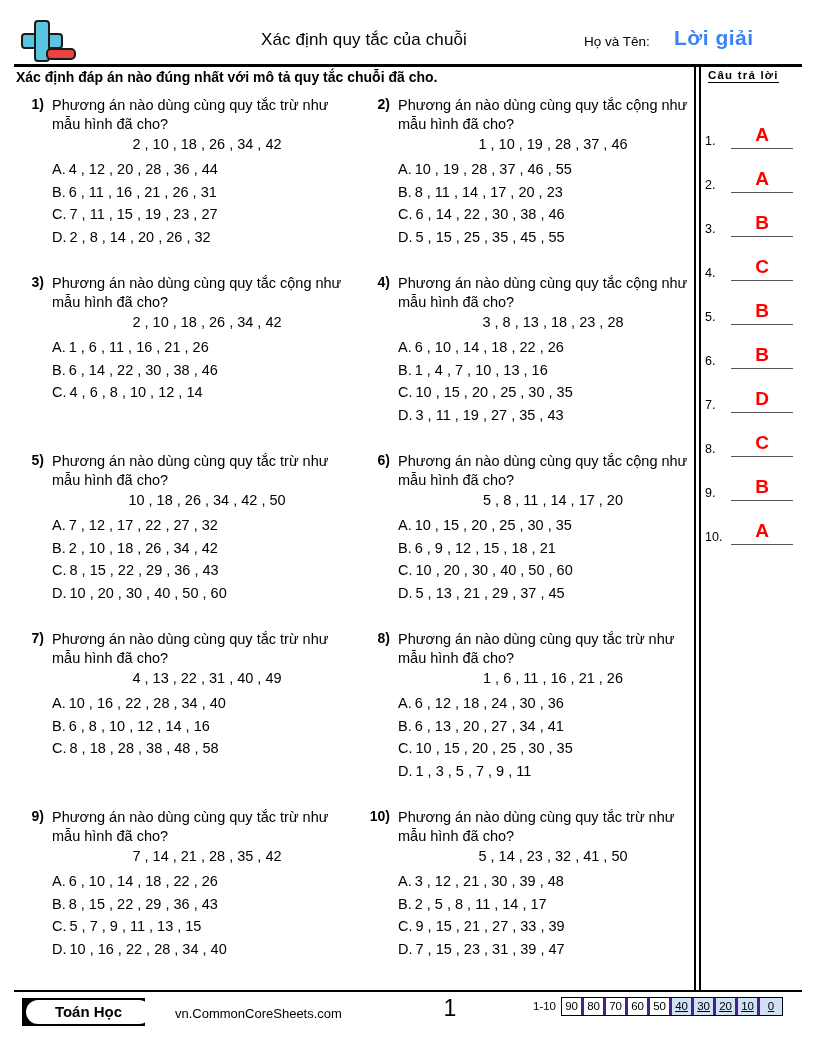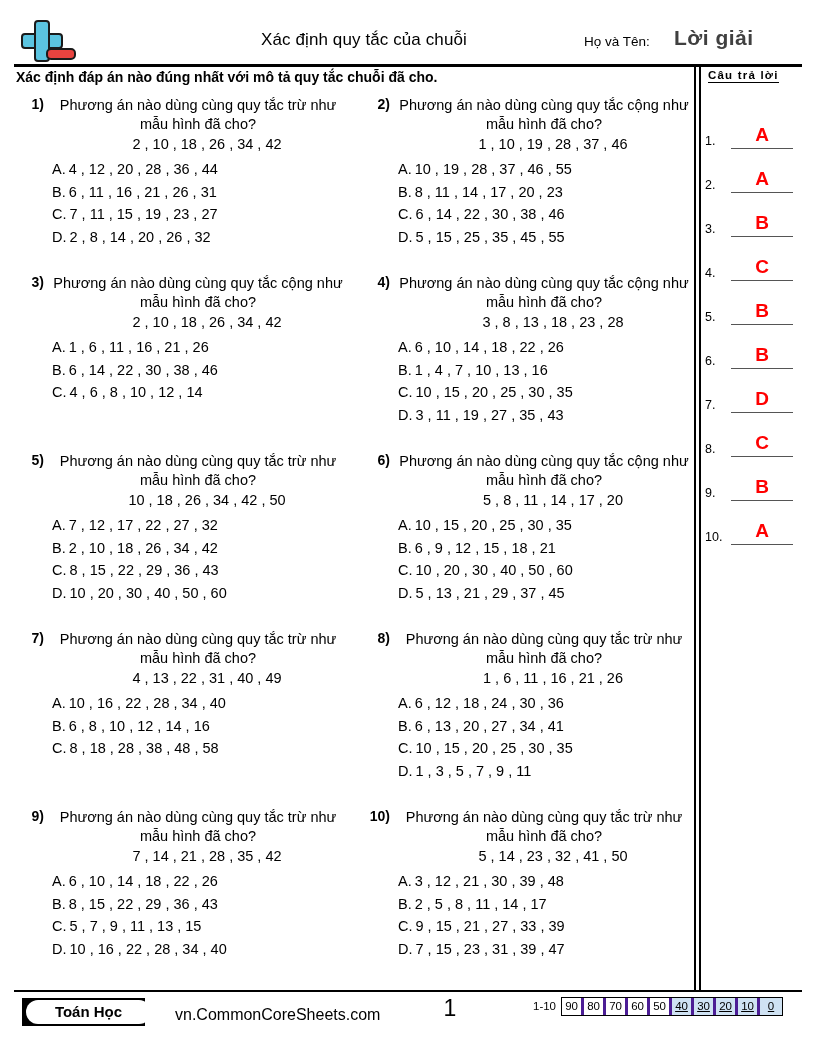--- a/index.html
+++ b/index.html
@@ -80,21 +80,21 @@
     top: 18px;
     font-size: 13.5px;
     font-weight: normal;
   }
   .name-value {
     position: absolute;
     left: 660px;
     top: 10px;
     font-size: 21px;
     font-weight: bold;
-    color: #404040;
+    color: #3b82f6;
     letter-spacing: 0.5px;
   }
 
   .rule-thick {
     position: absolute;
     left: 14px;
     top: 64px;
     width: 788px;
     height: 3px;
     background: #000;
@@ -196,21 +196,20 @@
     text-align: right;
     font-size: 14px;
     font-weight: bold;
   }
   .qbody {
     margin-left: 38px;
   }
   .qtext {
     font-size: 14.5px;
     line-height: 19px;
-    text-align: center;
   }
   .qpattern {
     font-size: 14.5px;
     line-height: 21px;
     text-align: center;
     padding-left: 18px;
   }
   .choices {
     margin-top: 3px;
   }
@@ -249,21 +248,21 @@
     border-radius: 13px;
     text-align: center;
     line-height: 24px;
     font-size: 15px;
     font-weight: bold;
   }
   .site {
     position: absolute;
     left: 175px;
     top: 1006px;
-    font-size: 16px;
+    font-size: 13px;
   }
   .pageno {
     position: absolute;
     left: 430px;
     top: 995px;
     width: 40px;
     text-align: center;
     font-size: 23px;
   }
   .scale {

